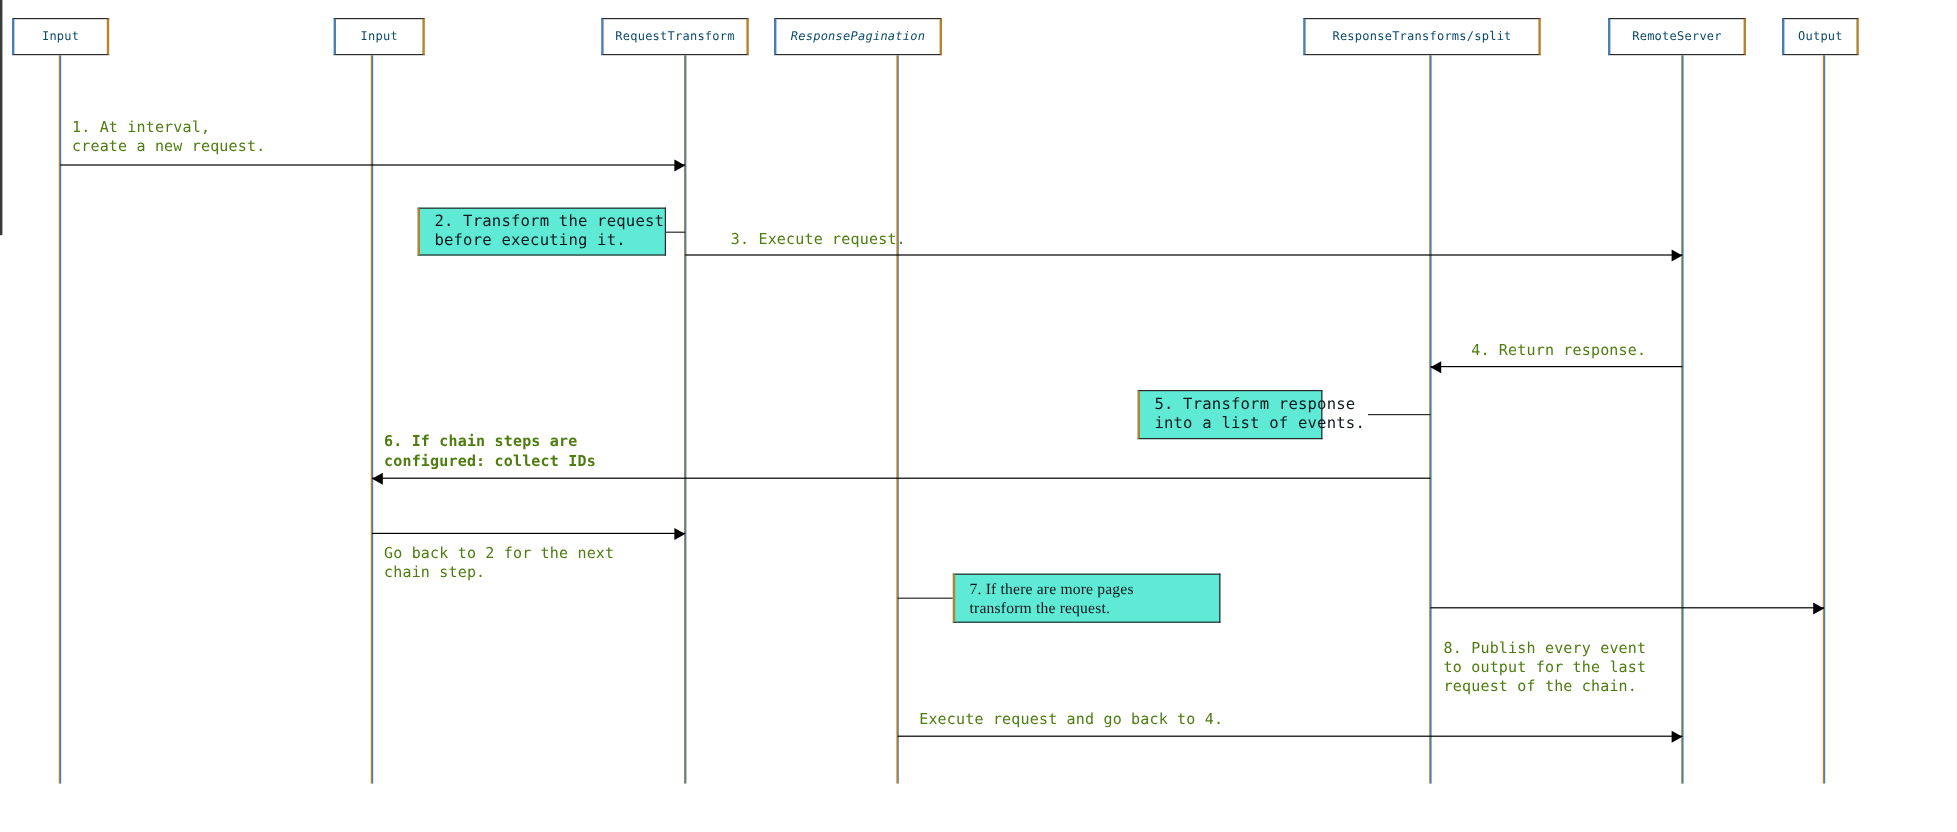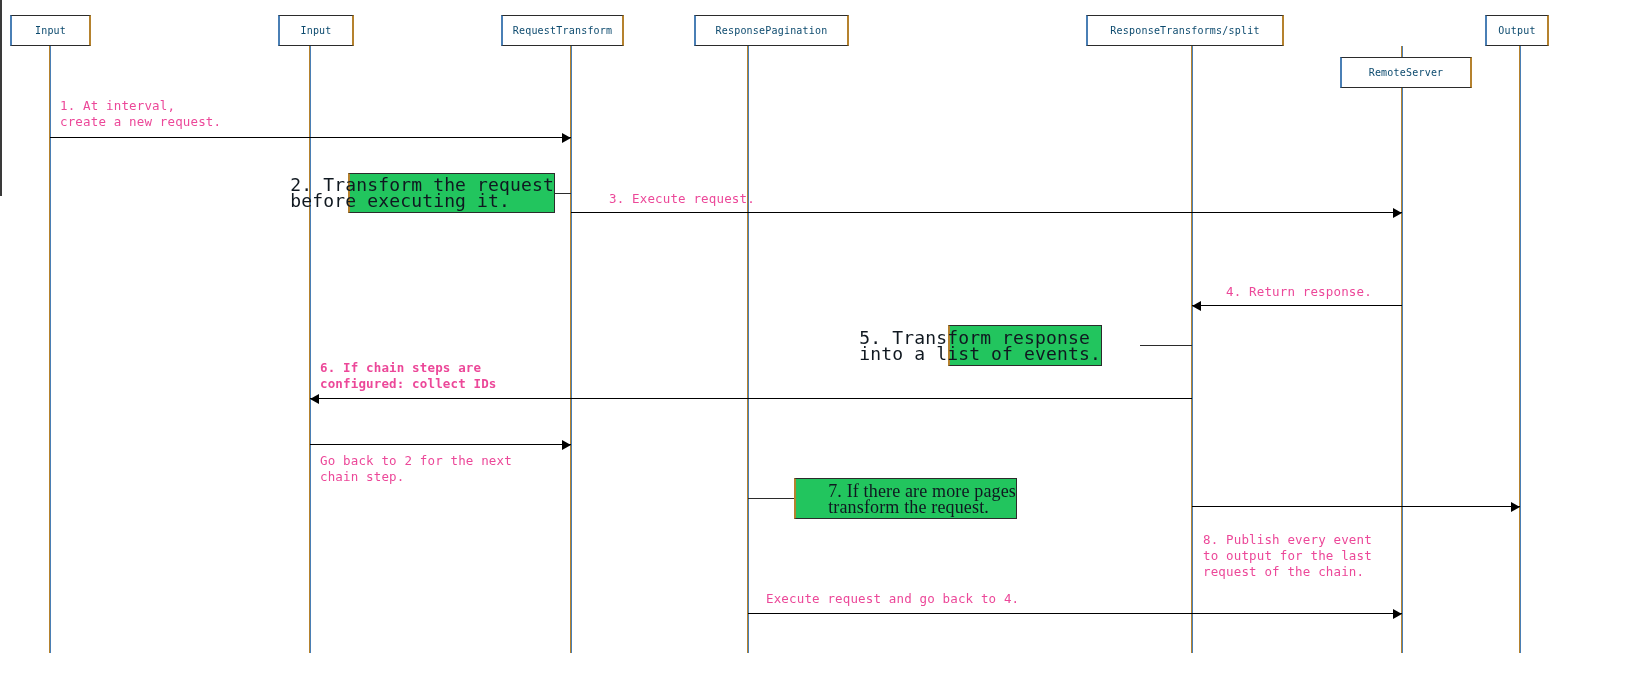--- a/index.html
+++ b/index.html
@@ -70,42 +70,41 @@
   }
   .arrowhead.left {
     border-right: 9px solid #000000;
   }
 
   
   .msg-label {
     position: absolute;
     font-size: 12.5px;
     line-height: 16px;
-    color: #ec4899;
+    color: #4d7c0f;
     white-space: pre;
     letter-spacing: 0.15px;
   }
 
   
   .note {
     position: absolute;
     box-sizing: border-box;
-    background: #22c55e;
+    background: #5eead4;
     border: 1px solid #2b2b2b;
     border-left: 2px solid #b5822e;
     display: flex;
     flex-direction: column;
     justify-content: center;
     padding-left: 12px;
-    font-size: 18px;
+    font-size: 13px;
     line-height: 16px;
     color: #101820;
     white-space: pre;
     letter-spacing: 0.15px;
-    align-items: flex-end;
   }
   .note-connector {
     position: absolute;
     height: 1px;
     background: #2b2b2b;
   }
 </style>
 </head>
 <body>
 
@@ -162,26 +161,26 @@
   <div id="layer-participants">
       <div class="participant" style="left: 10px; top: 15px; width: 81px; height: 31px;">
         <span>Input</span>
       </div>
       <div class="participant" style="left: 278px; top: 15px; width: 76px; height: 31px;">
         <span>Input</span>
       </div>
       <div class="participant" style="left: 501px; top: 15px; width: 123px; height: 31px;">
         <span>RequestTransform</span>
       </div>
-      <div class="participant" style="left: 694px; top: 15px; width: 155px; height: 31px;">
+      <div class="participant" style="left: 645px; top: 15px; width: 140px; height: 31px; font-style: italic;">
         <span>ResponsePagination</span>
       </div>
       <div class="participant" style="left: 1086px; top: 15px; width: 198px; height: 31px;">
         <span>ResponseTransforms/split</span>
       </div>
-      <div class="participant" style="left: 1340px; top: 15px; width: 132px; height: 31px; margin-top: 42px;">
+      <div class="participant" style="left: 1340px; top: 15px; width: 115px; height: 31px;">
         <span>RemoteServer</span>
       </div>
       <div class="participant" style="left: 1485px; top: 15px; width: 64px; height: 31px;">
         <span>Output</span>
       </div>
     </div>
 </div>
 
 </body></html>

